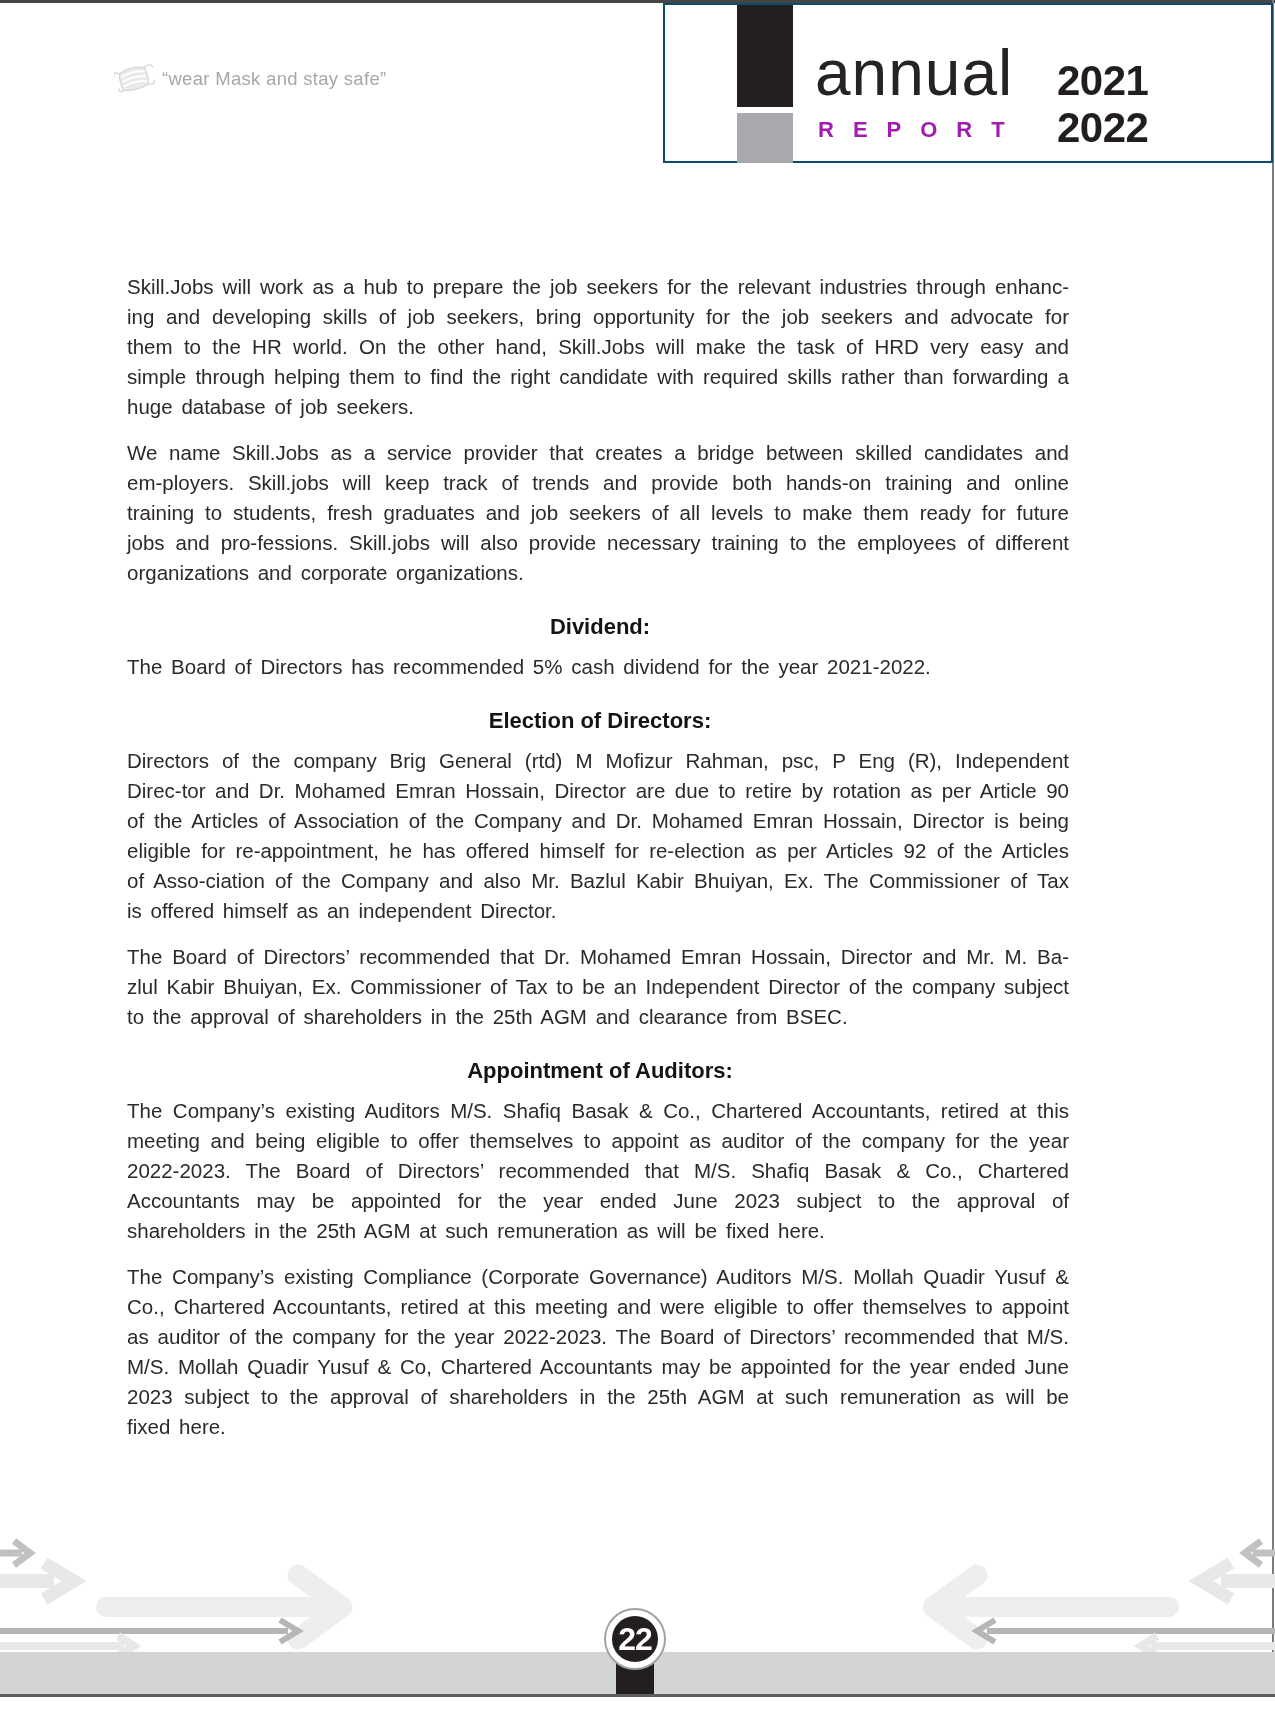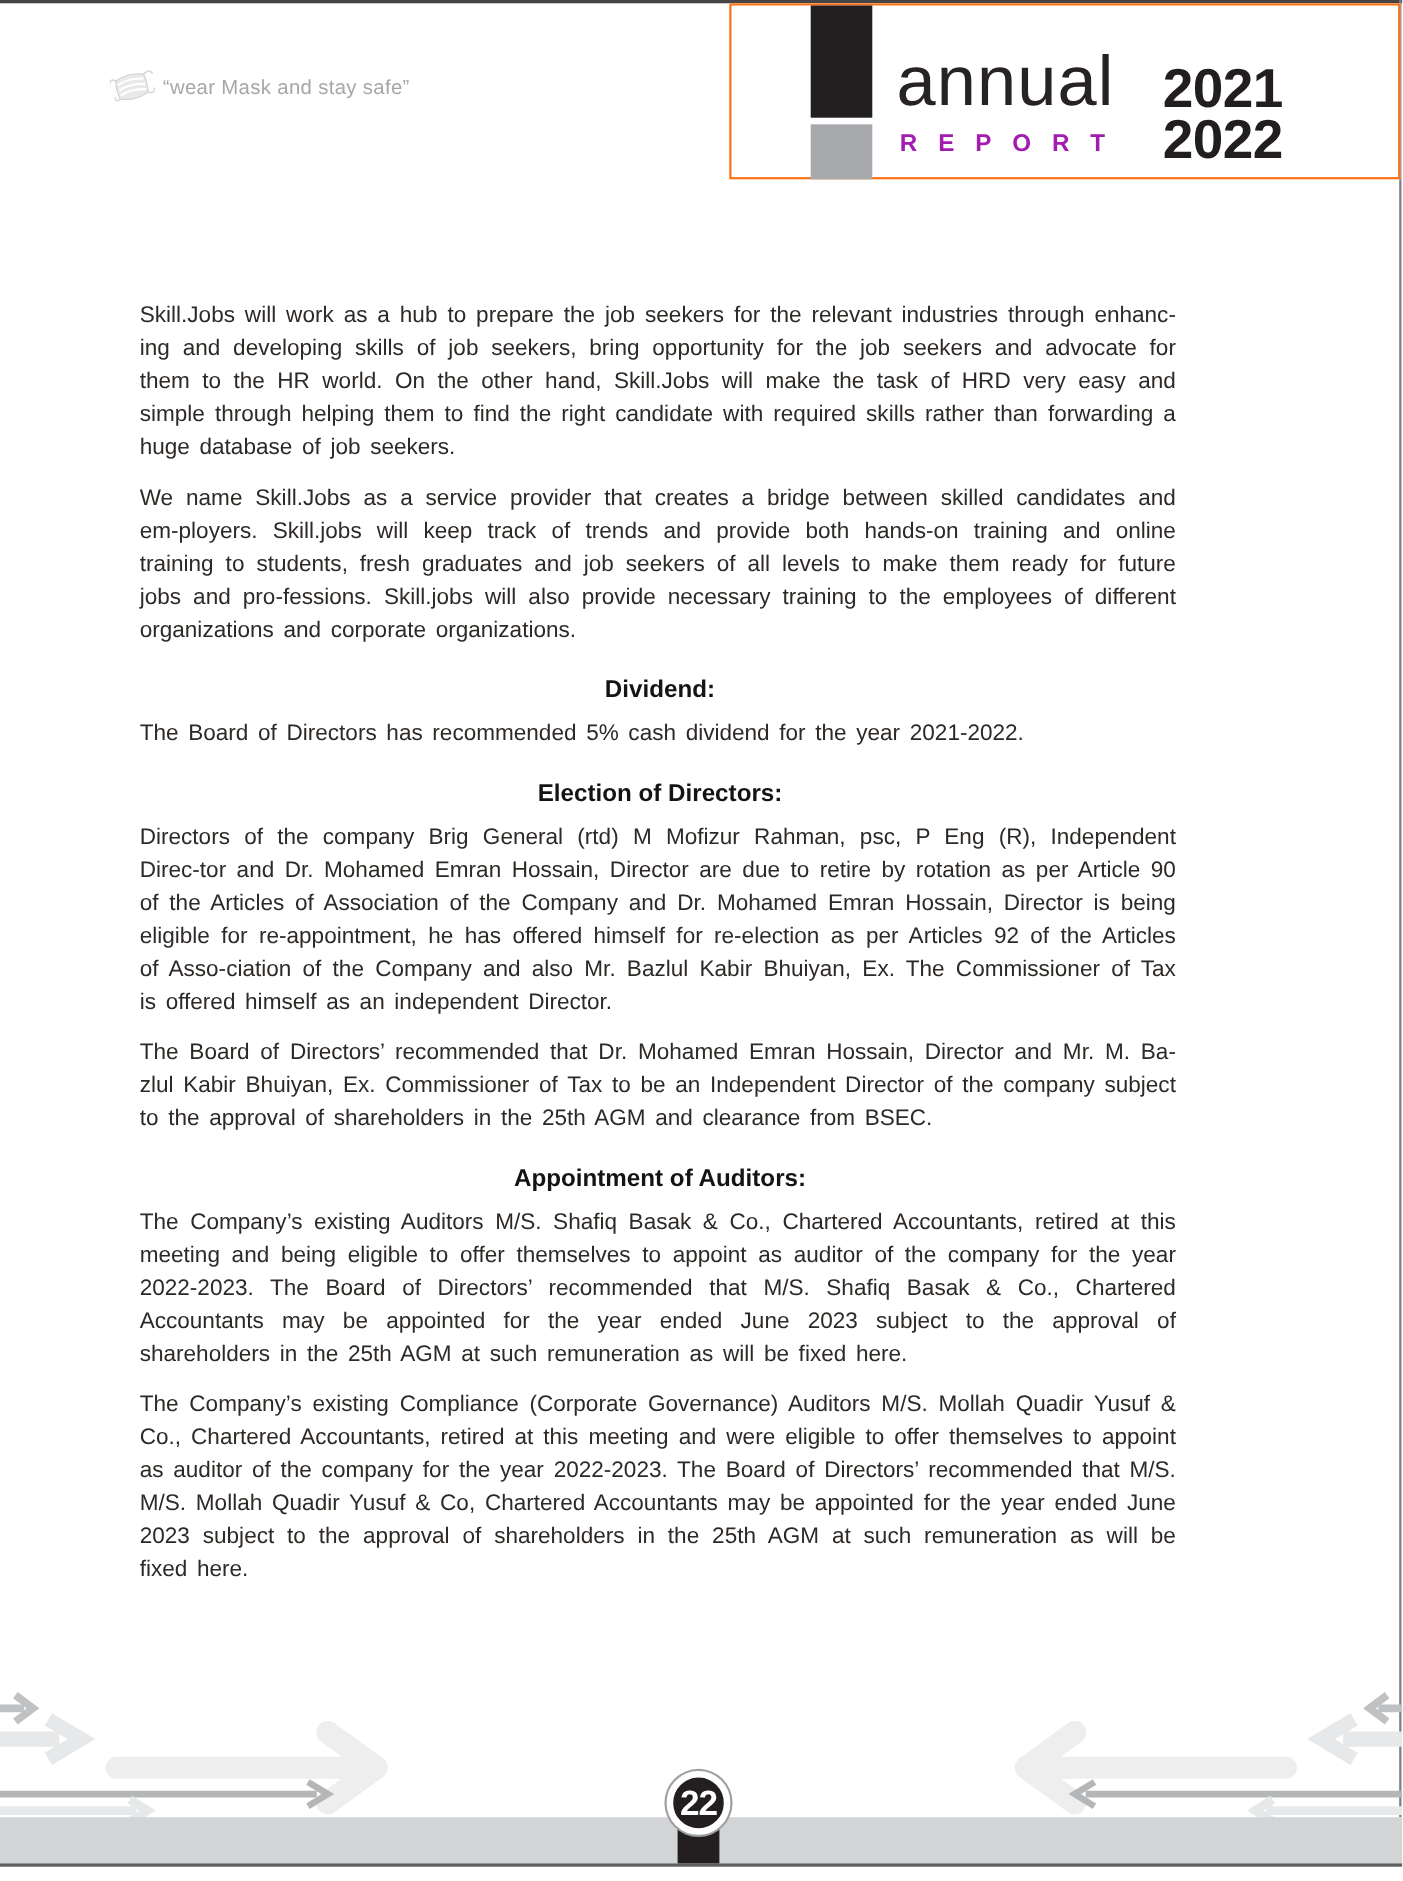--- a/index.html
+++ b/index.html
@@ -5,34 +5,34 @@
   html,body{margin:0;padding:0;background:#fff;}
   .page{
     position:relative;width:1275px;height:1710px;background:#ffffff;overflow:hidden;
     font-family:"Liberation Sans",sans-serif;
   }
   
   .page-top-border{position:absolute;left:0;top:0;width:100%;height:3px;background:#454547;}
   .page-right-border{position:absolute;right:1px;top:0;width:2px;height:1652px;background:#7b7c7f;}
 
   
-  .mask-note{position:absolute;left:100px;top:60px;display:flex;align-items:center;}
+  .mask-note{position:absolute;left:114px;top:60px;display:flex;align-items:center;}
   .mask-note svg{display:block;}
   .mask-note-text{margin-left:6px;color:#a5a7aa;font-size:18.5px;letter-spacing:.3px;}
 
   
   .logo-box{position:absolute;left:663px;top:3px;width:610px;height:160px;background:#fff;
-    border:2px solid #f97316;box-sizing:border-box;text-align:right;}
+    border:2px solid #0c4a6e;box-sizing:border-box;text-align:right;}
   .logo-black-rect{position:absolute;left:72px;top:0px;width:56px;height:102px;background:#231f20;}
   .logo-gray-rect{position:absolute;left:72px;top:108px;width:56px;height:50px;background:#a7a9ac;}
   .logo-annual{position:absolute;left:150px;top:36px;font-size:64px;line-height:64px;
     font-weight:400;color:#272324;letter-spacing:1px;}
   .logo-report{position:absolute;left:153px;top:112px;font-size:22px;font-weight:700;
     letter-spacing:19px;color:#a21caf;white-space:nowrap;}
-  .logo-years{position:absolute;left:392px;top:52px;font-size:50px;line-height:47px;
+  .logo-years{position:absolute;left:392px;top:52px;font-size:42px;line-height:47px;
     font-weight:700;color:#221e1f;letter-spacing:-0.5px;}
 
   
   .content{position:absolute;left:127px;top:272px;width:946px;color:#2d2926;
     font-size:20.5px;line-height:30px;text-align:justify;word-spacing:.15em;}
   .content p{margin:0 4px 16px 0;}
   .content h2{font-size:22px;line-height:26px;font-weight:700;color:#141414;
     margin:26px 0 12px 0;text-align:center;word-spacing:normal;}
 
   

